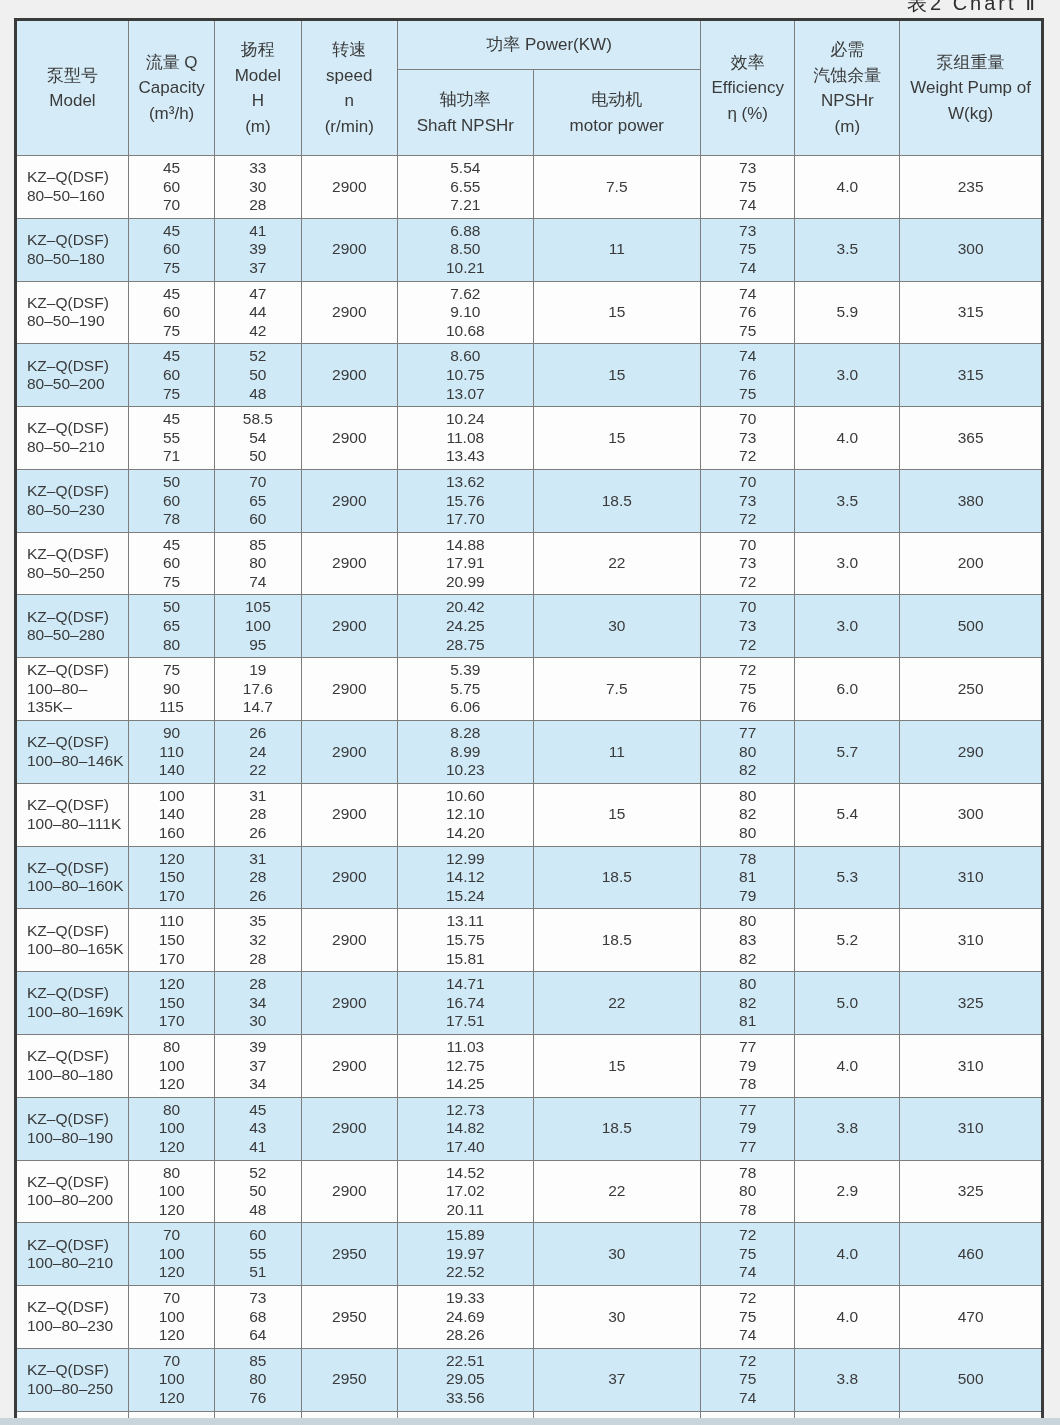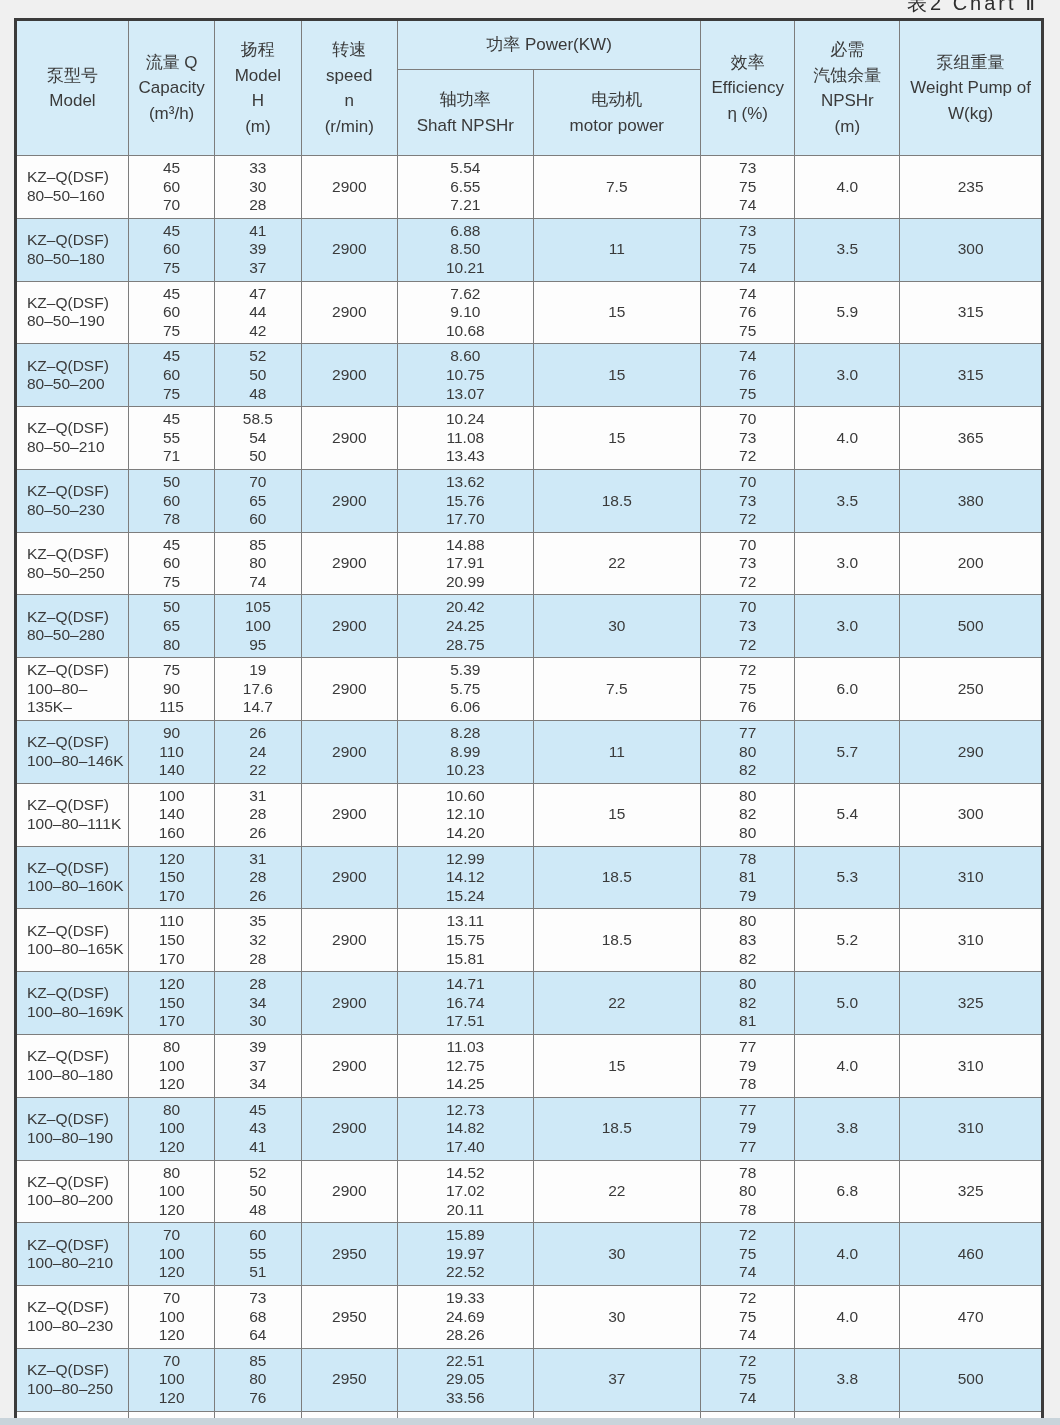--- a/index.html
+++ b/index.html
@@ -426,21 +426,21 @@
 50
 48</td>
         <td>2900</td>
         <td>14.52
 17.02
 20.11</td>
         <td>22</td>
         <td>78
 80
 78</td>
-        <td>6.8</td>
+        <td>2.9</td>
         <td>325</td>
       </tr>
       <tr class="alt">
         <td class="model-cell"><div class="m1">KZ–Q(DSF)</div><div class="m2">100–80–210</div></td>
         <td>70
 100
 120</td>
         <td>60
 55
 51</td>

